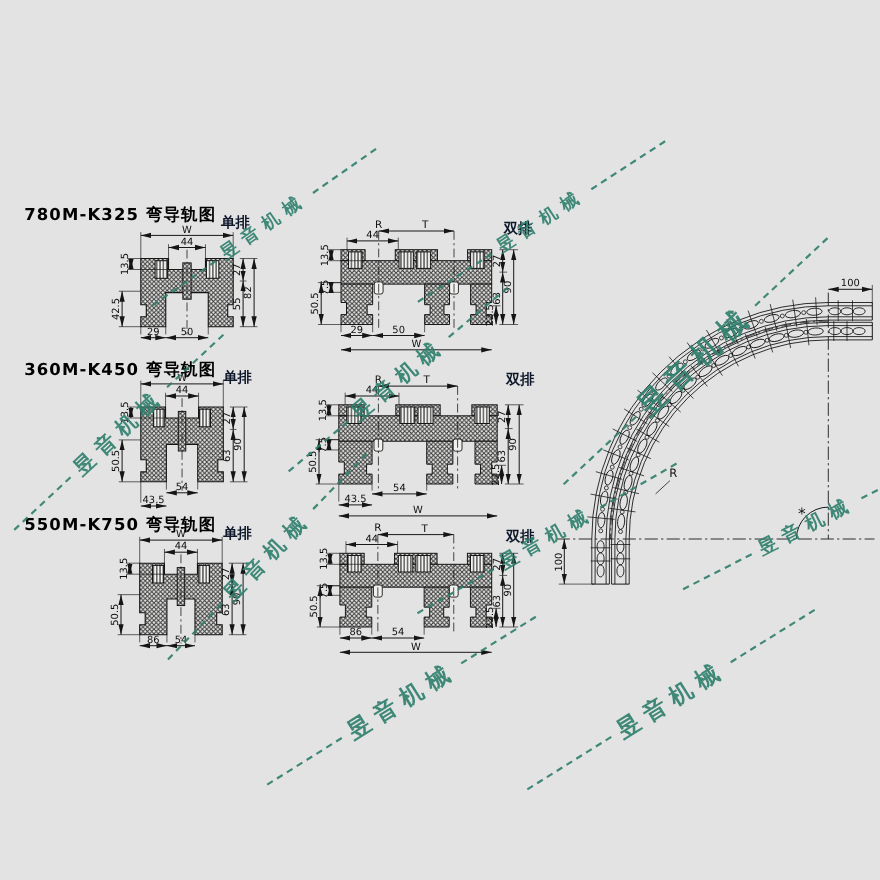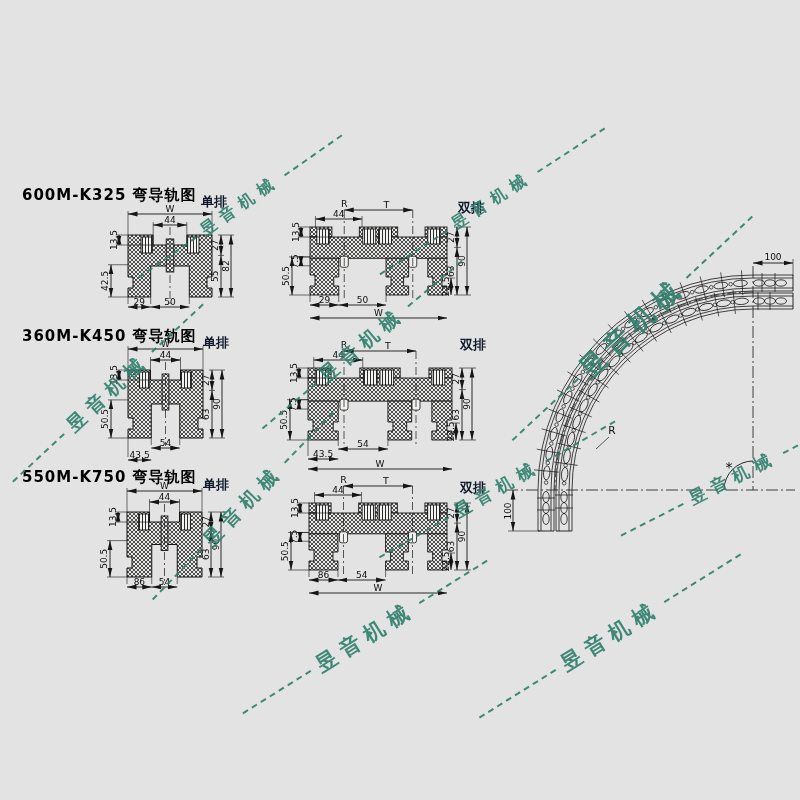--- a/index.html
+++ b/index.html
@@ -474,21 +474,21 @@
         <line x1="540" y1="531" x2="508" y2="531" stroke="#151515" stroke-width="0.6"></line>
         <line x1="513" y1="490" x2="513" y2="531" stroke="#151515" stroke-width="0.9" marker-start="url(#ar)" marker-end="url(#ar)"></line>
         <text x="510.5" y="511" font-size="9" fill="#0d0d0d" text-anchor="middle" font-family="DejaVu Sans, sans-serif" transform="rotate(-90 510.5 511)">100</text>
         <text x="612" y="434" font-size="10.5" fill="#0d0d0d" text-anchor="middle" font-family="DejaVu Sans, sans-serif">R</text>
         <line x1="609" y1="437" x2="596" y2="449" stroke="#151515" stroke-width="0.7"></line>
         <path d="M753,461 A29,29 0 0 0 724,490" fill="none" stroke="#151515" stroke-width="0.9"></path>
         <text x="729" y="472" font-size="14" fill="#0d0d0d" text-anchor="middle" font-family="DejaVu Sans, sans-serif">*</text>
       </g>
     </svg>
 
-  <div class="title" style="left:22px;top:186px">600M-K325 弯导轨图</div>
+  <div class="title" style="left:22px;top:186px">780M-K325 弯导轨图</div>
   <div class="rowlab" style="left:201px;top:193px">单排</div>
   <div class="rowlab" style="left:458px;top:199px">双排</div>
 
   <div class="title" style="left:22px;top:327px">360M-K450 弯导轨图</div>
   <div class="rowlab" style="left:203px;top:334px">单排</div>
   <div class="rowlab" style="left:460px;top:336px">双排</div>
 
   <div class="title" style="left:22px;top:468px">550M-K750 弯导轨图</div>
   <div class="rowlab" style="left:203px;top:476px">单排</div>
   <div class="rowlab" style="left:460px;top:479px">双排</div>

